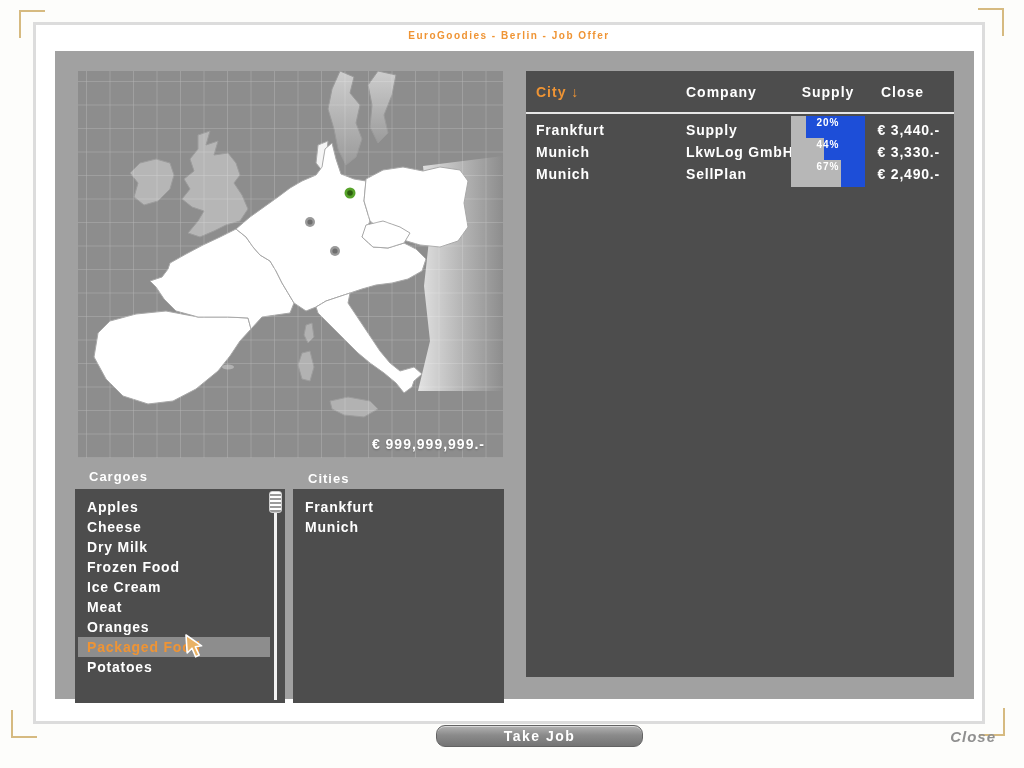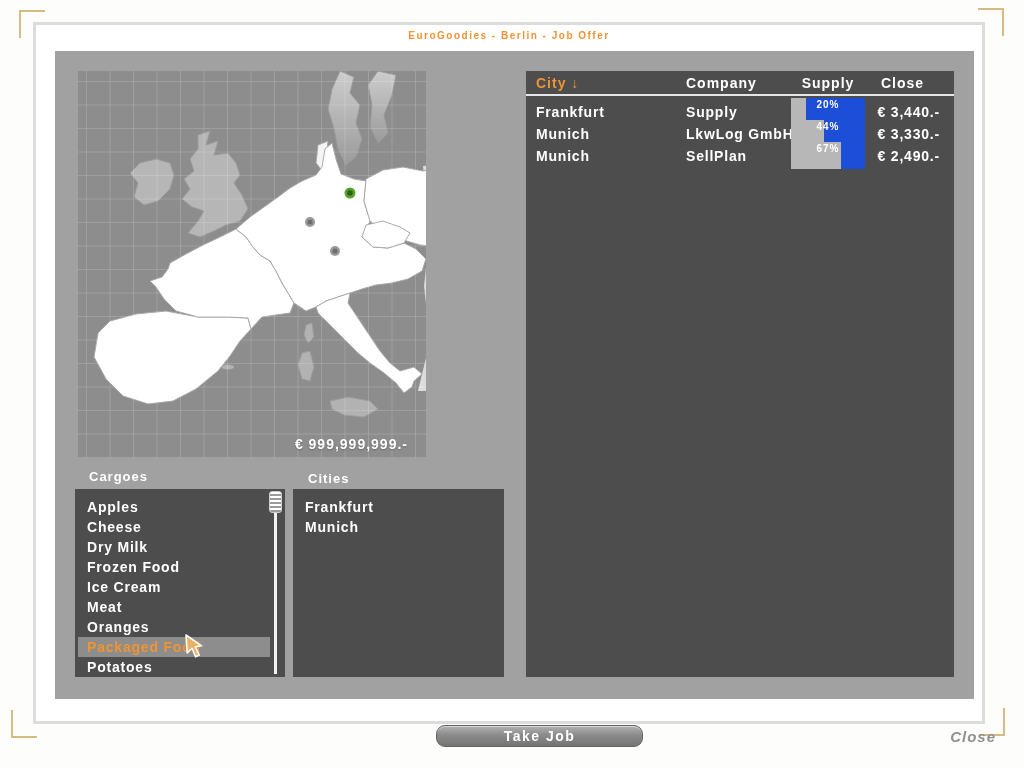--- a/index.html
+++ b/index.html
@@ -23,34 +23,34 @@
   .title {
     position:absolute; left:0; top:5px; width:100%;
     text-align:center; color:#ef9434; font-size:10px; letter-spacing:1.5px;
   }
   .panel {
     position:absolute; left:19px; top:26px; width:919px; height:648px;
     background:#a1a1a1;
   }
   
   .map {
-    position:absolute; left:23px; top:20px; width:348px; height:387px;
+    position:absolute; left:23px; top:20px; width:425px; height:387px;
     background:#ec4899; overflow:hidden;
   }
   .map svg { display:block; }
   .money {
     position:absolute; right:18px; bottom:6px; color:#ffffff;
     font-size:14px; letter-spacing:1px; text-shadow:0 1px 2px rgba(0,0,0,.25);
   }
   
   .box-label { position:absolute; color:#ffffff; font-size:13px; letter-spacing:1px; }
   .cargoes-label { left:34px; top:418px; }
   .cities-label  { left:253px; top:420px; }
   .listbox {
-    position:absolute; top:438px; height:188px; background:#4d4d4d;
+    position:absolute; top:438px; height:214px; background:#4d4d4d;
     padding-top:8px; overflow:hidden;
   }
   .cargo-box { left:20px;  width:210px; }
   .city-box  { left:238px; width:211px; }
   .list-item {
     height:20px; line-height:20px; padding-left:12px;
     color:#ffffff; font-size:14px; letter-spacing:0.8px; white-space:nowrap;
   }
   .list-item.selected {
     background:#8d8d8d; color:#ef9434; margin-left:3px; margin-right:15px;
@@ -62,21 +62,21 @@
     position:absolute; top:2px; right:3px; width:13px; height:22px;
     border:1px solid #cfcfcf; border-radius:3px;
     background:repeating-linear-gradient(180deg,#ffffff 0 2px,#9b9b9b 2px 4px);
   }
   
   .offers {
     position:absolute; left:471px; top:20px; width:428px; height:606px;
     background:#4d4d4d;
   }
   .thead {
-    height:25px; border-bottom:2px solid #e6e6e6;
+    height:43px; border-bottom:2px solid #e6e6e6;
     display:grid; grid-template-columns:150px 105px 74px 1fr;
     padding-left:10px; align-items:center;
   }
   .th { color:#ffffff; font-size:14px; letter-spacing:1px; }
   .th.sorted { color:#ef9434; }
   .th.c { text-align:center; }
   .th.price { text-align:center; padding-right:14px; }
   .trow {
     height:20px; margin-top:2px;
     display:grid; grid-template-columns:150px 105px 74px 1fr;

